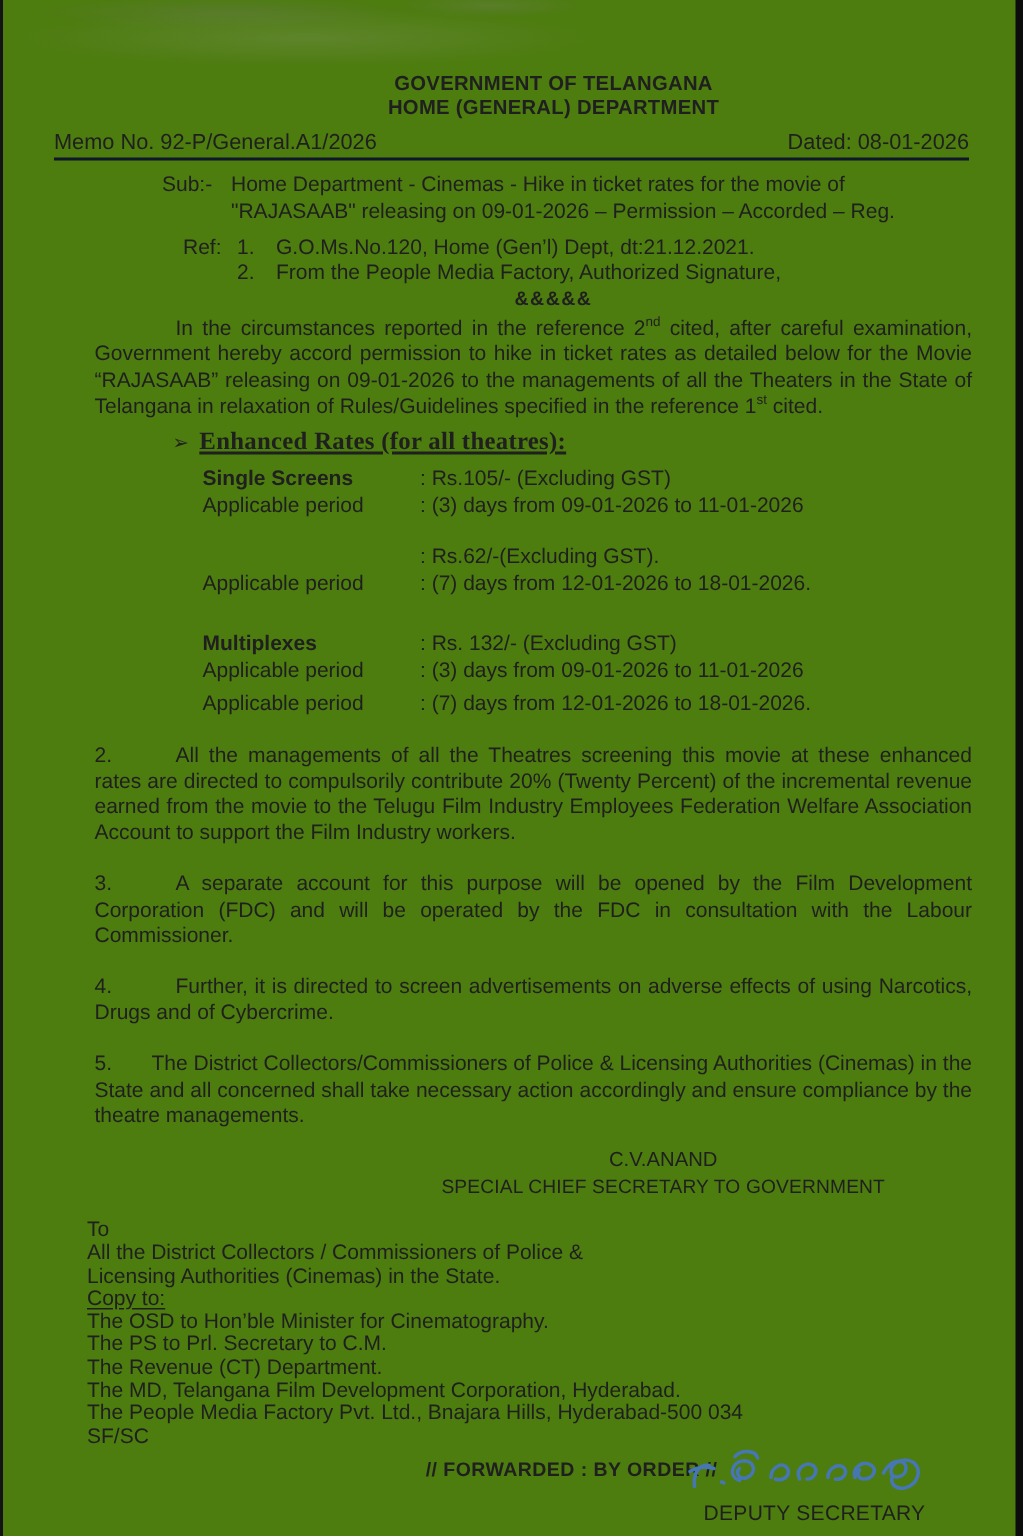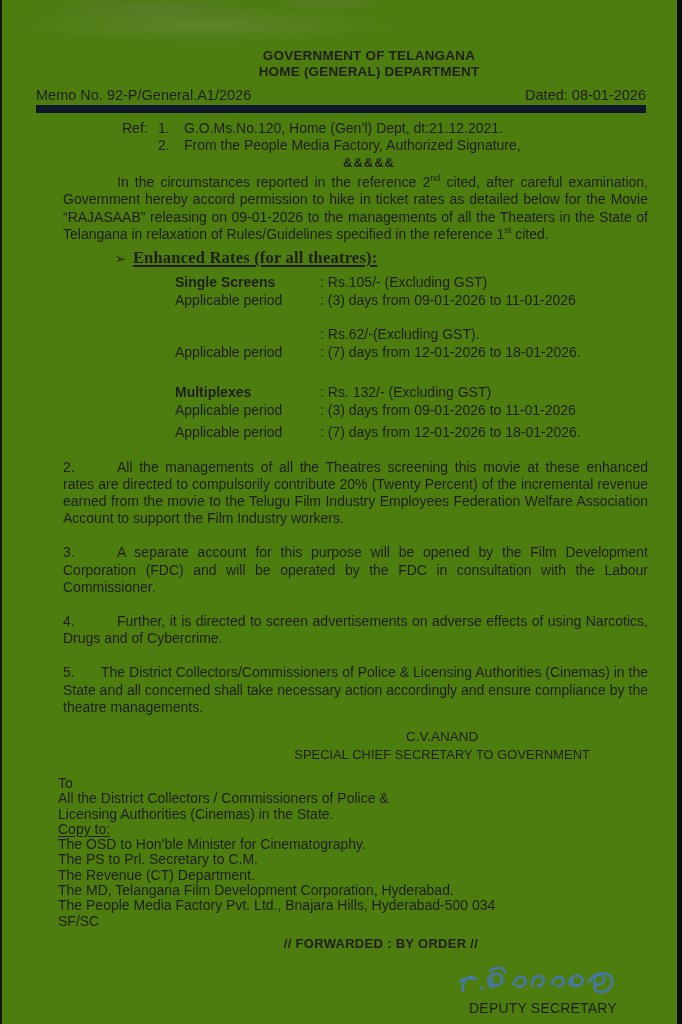--- a/index.html
+++ b/index.html
@@ -17,21 +17,21 @@
       radial-gradient(ellipse 180px 16px at 22% 18%, rgba(120,120,120,0.25), transparent 70%),
       radial-gradient(ellipse 90px 12px at 48% 8%, rgba(130,130,130,0.22), transparent 70%),
       radial-gradient(ellipse 260px 26px at 30% 55%, rgba(170,170,170,0.18), transparent 75%);
   }
   .content{position:absolute;left:36px;right:36px;top:0;z-index:2;font-size:14px;}
 
   .doc-header{padding-top:48px;text-align:center;transform:translateX(28px);
     font-weight:bold;font-size:13.5px;line-height:16px;letter-spacing:.2px;}
 
   .memo-row{display:flex;justify-content:space-between;align-items:flex-end;
-    margin-top:7px;padding-bottom:2px;border-bottom:8px solid #0f172a;
+    margin-top:7px;padding-bottom:2px;border-bottom:2px solid #0f172a;
     font-size:14.5px;}
 
   .sub-block{display:flex;margin-top:6px;margin-left:72px;line-height:18px;}
   .sub-label{flex:0 0 46px;}
   .sub-lines div{white-space:nowrap;}
 
   .ref-block{display:flex;margin-top:7px;margin-left:86px;line-height:16.6px;}
   .ref-label{flex:0 0 36px;}
   .ref-num{display:inline-block;width:26px;}
   .ref-cont{margin-left:26px;}
@@ -43,21 +43,21 @@
   .para1{margin-top:4px;text-indent:54px;}
   sup{font-size:9px;line-height:0;}
 
   .rates-heading{margin-top:5px;margin-left:79px;}
   .bullet{display:inline-block;margin-right:7px;font-size:13px;color:#222;}
   .rates-title{font-family:"Liberation Serif",serif;font-weight:bold;font-size:16.5px;
     text-decoration:underline;text-underline-offset:2px;text-decoration-thickness:1.5px;
     letter-spacing:.2px;}
 
   .rates{margin-top:6px;margin-left:99px;line-height:17.5px;}
-  .rate-row{display:flex;margin-left:40px;}
+  .rate-row{display:flex;}
   .rate-label{flex:0 0 145px;}
   .rate-label.bold{font-weight:bold;}
   .gap-sm{margin-top:17px;}
   .gap-lg{margin-top:23px;}
   .gap-xs{margin-top:5px;}
 
   .num-para{margin-top:17px;}
   .pnum{display:inline-block;width:54px;text-indent:0;}
   .pnum-sm{width:38px;}
 
@@ -89,20 +89,27 @@
     <div class="doc-header">
       <div>GOVERNMENT OF TELANGANA</div>
       <div>HOME (GENERAL) DEPARTMENT</div>
     </div>
 
     <div class="memo-row">
       <span>Memo No. 92-P/General.A1/2026</span>
       <span>Dated: 08-01-2026</span>
     </div>
 
+    <div class="sub-block">
+      <span class="sub-label">Sub:-</span>
+      <div class="sub-lines">
+        <div>Home Department - Cinemas -  Hike in ticket rates for the movie of</div>
+        <div>"RAJASAAB" releasing on 09-01-2026  – Permission – Accorded – Reg.</div>
+      </div>
+    </div>
 
     <div class="ref-block">
       <span class="ref-label">Ref:</span>
       <div class="ref-items">
         <div>
           <span class="ref-num">1.</span><span>G.O.Ms.No.120, Home (Gen’l) Dept, dt:21.12.2021.</span>
         </div>
         <div>
           <span class="ref-num">2.</span><span>From the People Media Factory, Authorized Signature,</span>
         </div>

